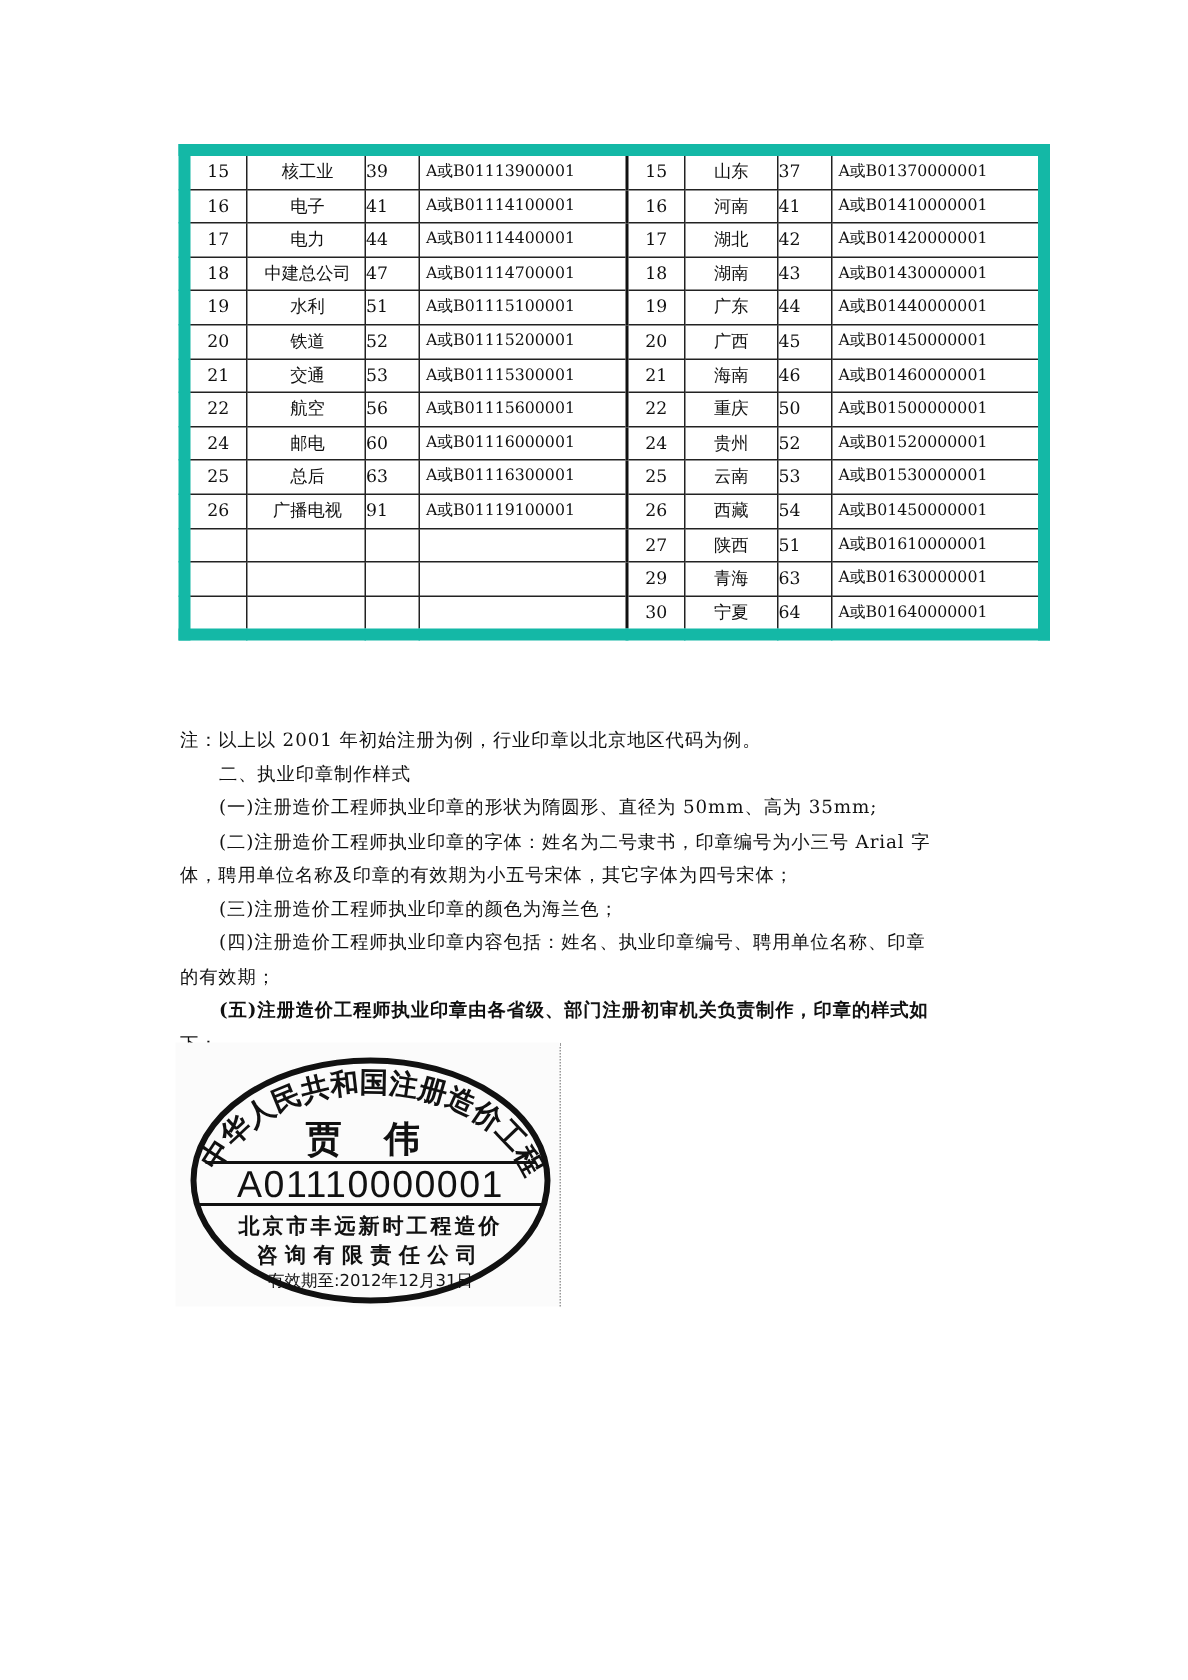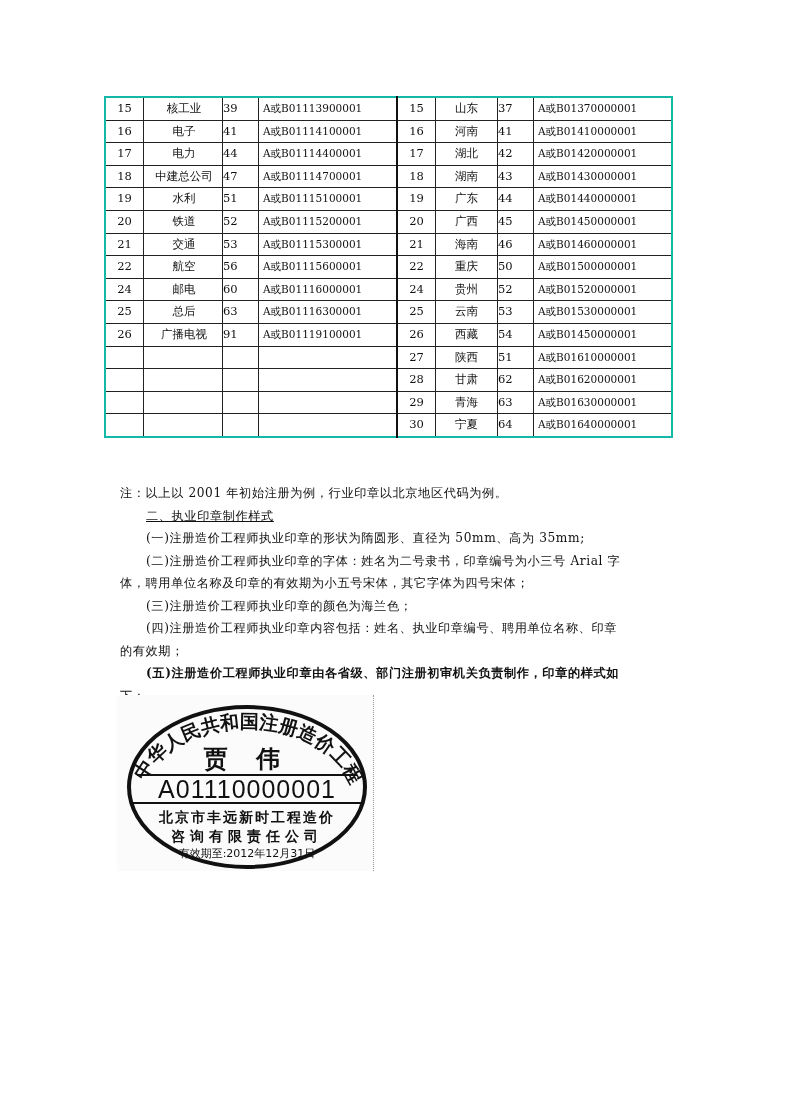--- a/index.html
+++ b/index.html
@@ -1,21 +1,21 @@
 <!DOCTYPE html>
 <html><head>
 <meta charset="utf-8">
 <style>
   html, body { margin: 0; padding: 0; background: #ffffff; }
   body { width: 792px; height: 1120px; position: relative; overflow: hidden;
          font-family: "DejaVu Serif", "Liberation Serif", serif; color: #111; }
   .page { position: absolute; left: 0; top: 0; width: 792px; height: 1120px; }
 
-  table.codes { position: absolute; left: 104px; top: 96px; border-collapse: collapse;
-                border: 2px solid #14b8a6; table-layout: fixed; }
+  table.codes { position: absolute; left: 119px; top: 96px; border-collapse: collapse;
+                border: 8px solid #14b8a6; table-layout: fixed; }
   table.codes td { border: 1px solid #222; height: 21.6px; padding: 0; font-size: 11.5px;
                    line-height: 21.6px; white-space: nowrap; overflow: hidden; }
   table.codes td.mid { border-right: 2px solid #111; }
   td.c-no { width: 37px; text-align: center; }
   td.c-name-l { width: 76px; text-align: center; padding-left: 2px !important; margin-left: 12px; }
   td.c-code { width: 35px; text-align: left; }
   td.c-stamp { width: 133px; text-align: left; padding-left: 4px !important; font-size: 10.5px !important; }
   td.c-name-r { width: 61px; text-align: center; }
 
   .para { position: absolute; left: 120px; width: 540px; font-size: 12.2px; line-height: 22.6px;
@@ -151,50 +151,40 @@
           <td class="c-no">27</td>
           <td class="c-name-r">陕西</td>
           <td class="c-code">51</td>
           <td class="c-stamp">A或B01610000001</td>
         </tr>
         <tr>
           <td class="c-no"></td>
           <td class="c-name-l"></td>
           <td class="c-code"></td>
           <td class="c-stamp mid"></td>
-          <td class="c-no">28</td>
-          <td class="c-name-r">甘肃</td>
-          <td class="c-code">62</td>
-          <td class="c-stamp">A或B01620000001</td>
-        </tr>
-        <tr>
-          <td class="c-no"></td>
-          <td class="c-name-l"></td>
-          <td class="c-code"></td>
-          <td class="c-stamp mid"></td>
           <td class="c-no">29</td>
           <td class="c-name-r">青海</td>
           <td class="c-code">63</td>
           <td class="c-stamp">A或B01630000001</td>
         </tr>
         <tr>
           <td class="c-no"></td>
           <td class="c-name-l"></td>
           <td class="c-code"></td>
           <td class="c-stamp mid"></td>
           <td class="c-no">30</td>
           <td class="c-name-r">宁夏</td>
           <td class="c-code">64</td>
           <td class="c-stamp">A或B01640000001</td>
         </tr>
       </tbody>
   </table>
 
   <div class="para" style="top:482px;">注：以上以 2001 年初始注册为例，行业印章以北京地区代码为例。</div>
-  <div class="para indent" style="top:505px;text-decoration:underline;">二、执业印章制作样式</div>
+  <div class="para indent" style="top:505px;">二、执业印章制作样式</div>
   <div class="para indent" style="top:527px;">(一)注册造价工程师执业印章的形状为隋圆形、直径为 50mm、高为 35mm;</div>
   <div class="para indent" style="top:550px;">(二)注册造价工程师执业印章的字体：姓名为二号隶书，印章编号为小三号 Arial 字</div>
   <div class="para" style="top:572px;">体，聘用单位名称及印章的有效期为小五号宋体，其它字体为四号宋体；</div>
   <div class="para indent" style="top:595px;">(三)注册造价工程师执业印章的颜色为海兰色；</div>
   <div class="para indent" style="top:617px;">(四)注册造价工程师执业印章内容包括：姓名、执业印章编号、聘用单位名称、印章</div>
   <div class="para" style="top:640px;">的有效期；</div>
   <div class="para indent" style="top:662px;font-weight:bold;">(五)注册造价工程师执业印章由各省级、部门注册初审机关负责制作，印章的样式如</div>
   <div class="para" style="top:685px;">下：</div>
 
   <div class="stamp-box">

